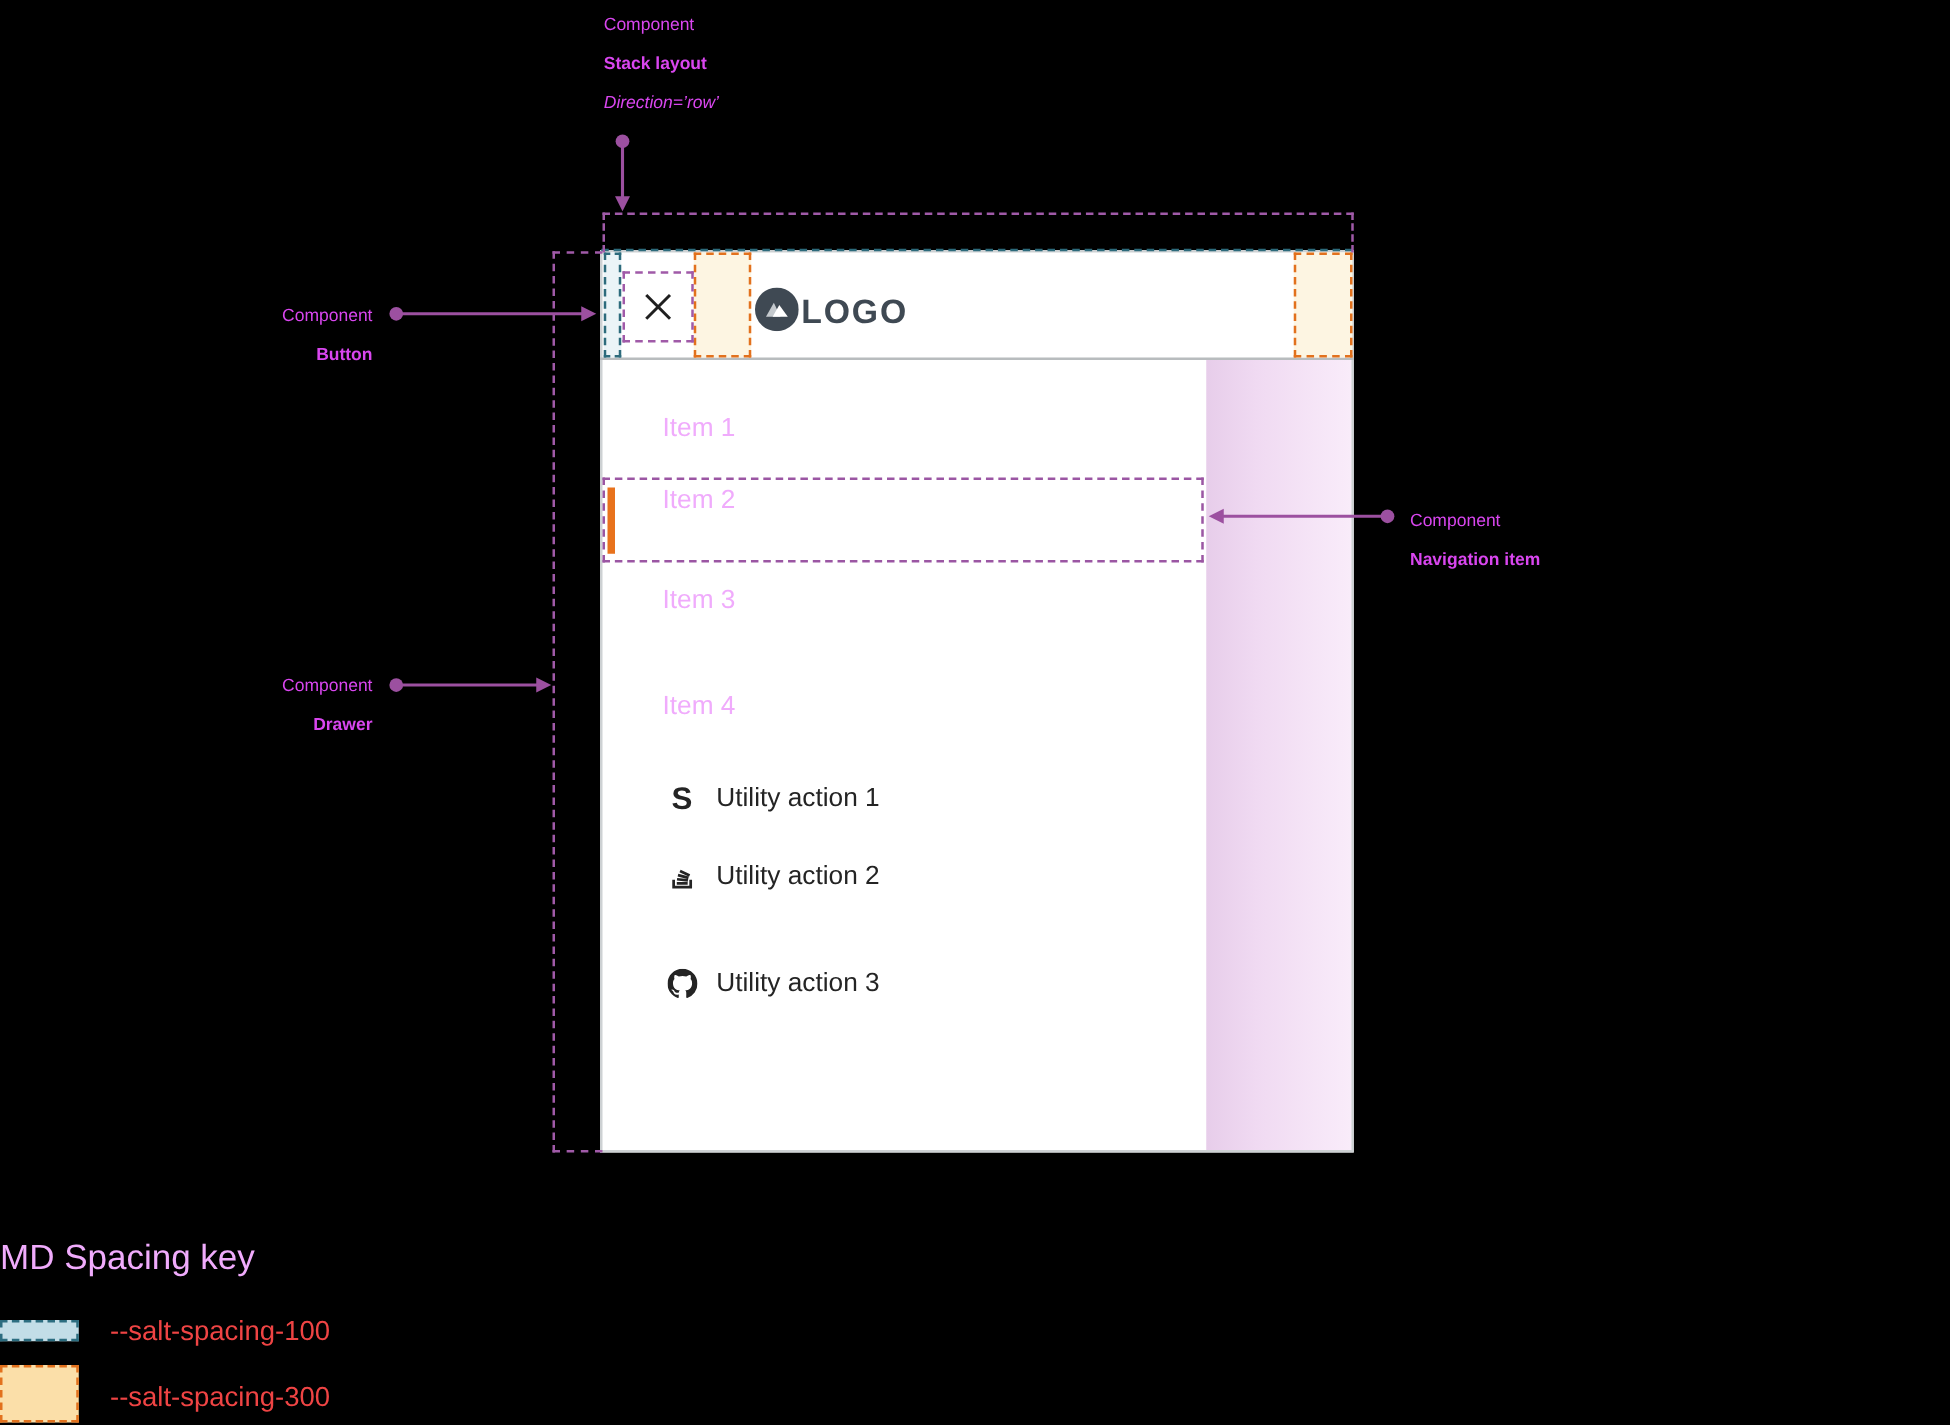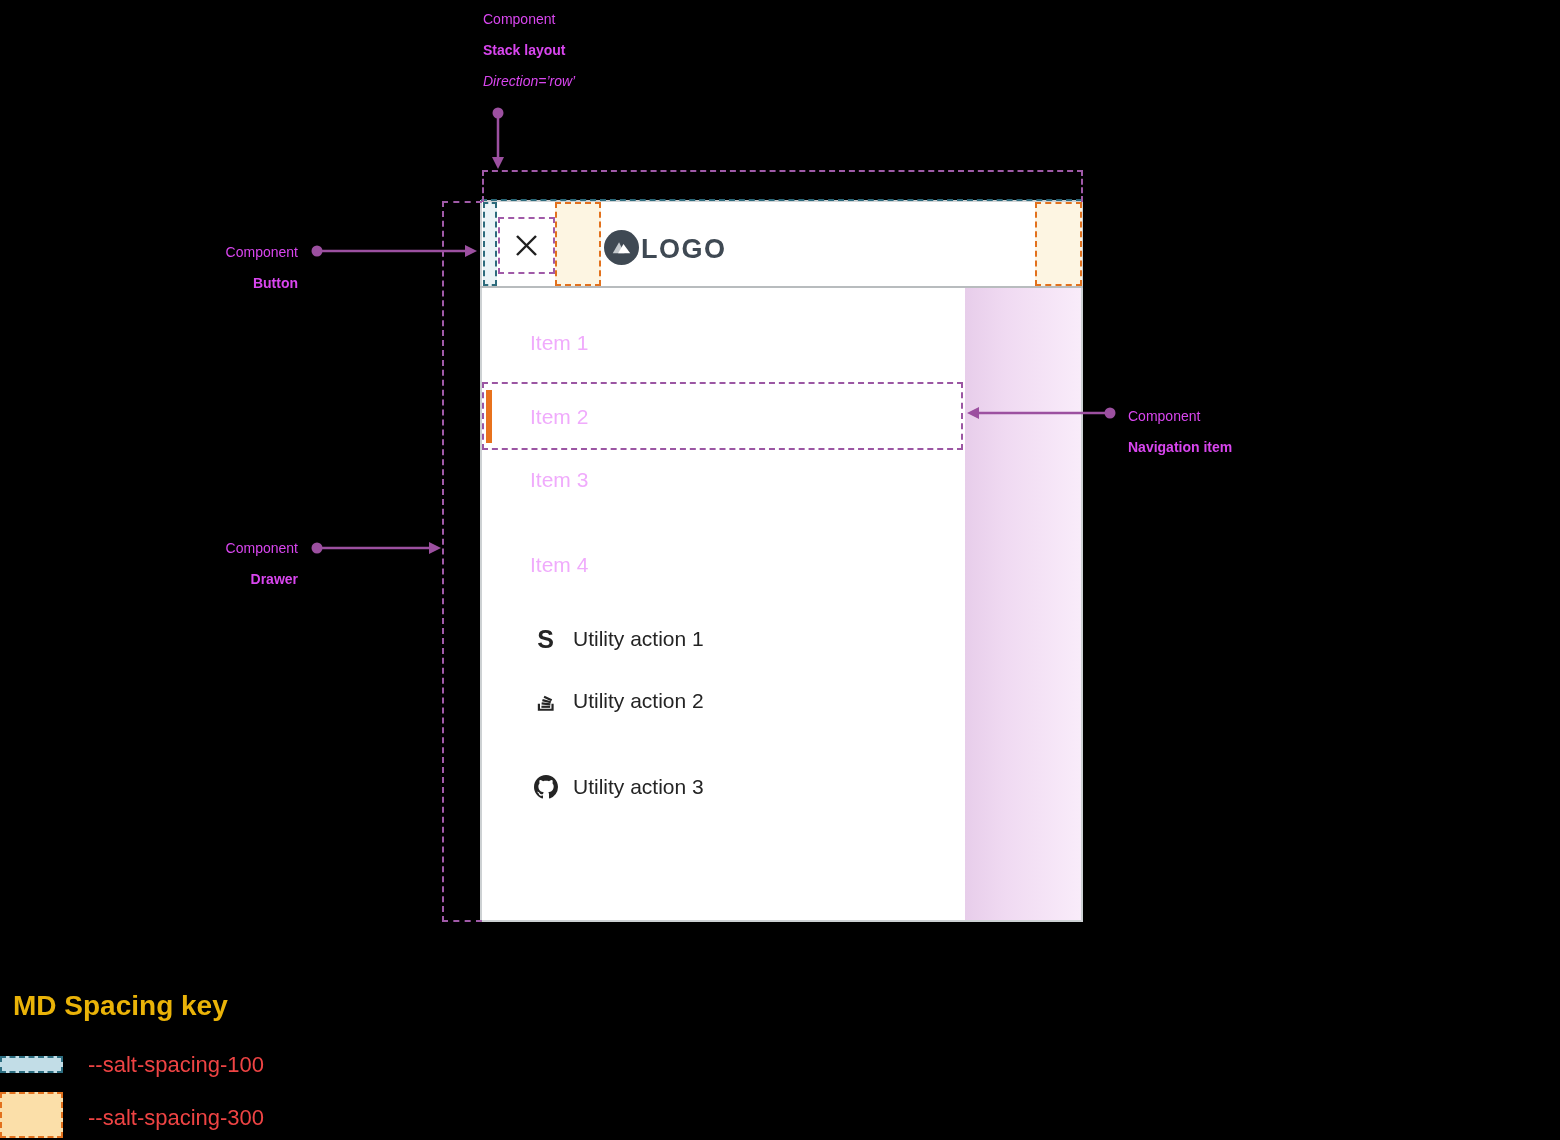--- a/index.html
+++ b/index.html
@@ -59,21 +59,21 @@
   
   .nav-row{position:absolute;left:530px;height:32px;display:flex;align-items:center;
     font-size:21px;color:#f0abfc;cursor:pointer;}
   .util-row{position:absolute;left:533px;height:34px;display:flex;align-items:center;gap:15px;
     font-size:21px;color:#242424;cursor:pointer;}
   .util-icon{width:25px;height:25px;display:flex;align-items:center;justify-content:center;}
   .s-glyph{font-size:25px;font-weight:800;color:#242424;line-height:1;}
   
   .arrow-layer{position:absolute;left:0;top:0;pointer-events:none;}
   
-  .key-title{position:absolute;left:0;top:990px;font-size:28px;font-weight:bold;color:#eab308;padding-left:13px;}
+  .key-title{position:absolute;left:0;top:990px;font-size:28px;font-weight:normal;color:#f0abfc;}
   .key-swatch{position:absolute;left:0;box-sizing:border-box;}
   .sw-100{top:1056px;width:63px;height:17px;background:#c2dde7;border:2px dashed #2c6d80;}
   .sw-300{top:1092px;width:63px;height:46px;background:#fbdfa9;border:2px dashed #e2711d;}
   .key-label{position:absolute;left:88px;font-size:22px;color:#ef4444;}
   .kl-100{top:1052px;}
   .kl-300{top:1105px;text-align:center;}
 </style>
 </head>
 <body>
 
@@ -111,21 +111,21 @@
       </svg>
     </span>
     <span class="logo-text">LOGO</span>
   </div>
 
   <div class="nav-row" style="top:327px;">
     <span>Item 1</span>
   </div>
   <div class="navitem-box"></div>
   <div class="active-bar"></div>
-  <div class="nav-row" style="top:401px;align-items:center;">
+  <div class="nav-row" style="top:384px;align-items:center;">
     <span>Item 2</span>
   </div>
   <div class="nav-row" style="top:464px;align-items:center;">
     <span>Item 3</span>
   </div>
   <div class="nav-row" style="top:549px;">
     <span>Item 4</span>
   </div>
 
   <div class="util-row" style="top:622px;">

